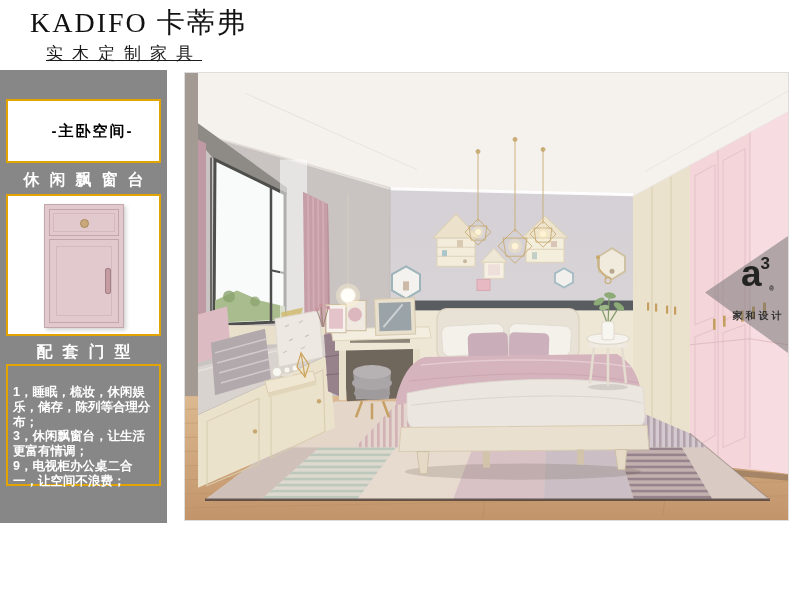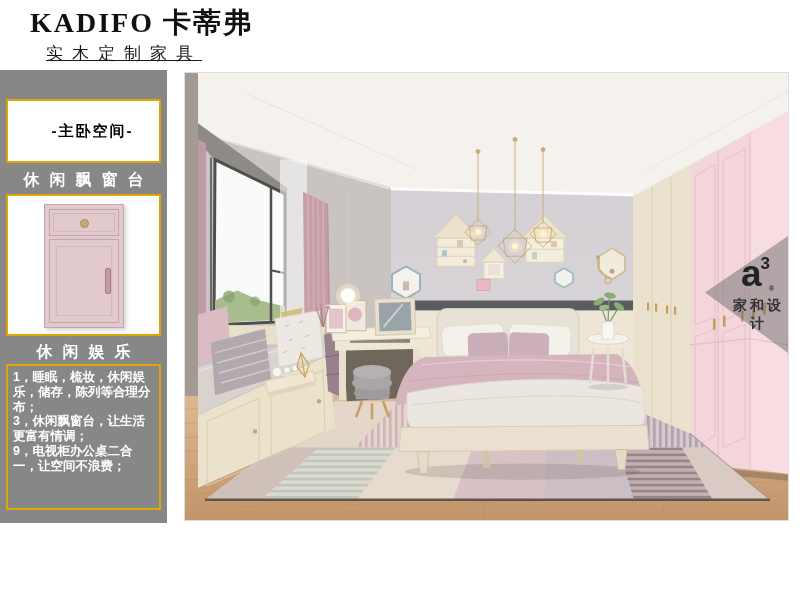--- a/index.html
+++ b/index.html
@@ -1,55 +1,55 @@
 <!DOCTYPE html>
 <html><head>
 <meta charset="utf-8">
 <style>
   html,body{margin:0;padding:0;background:#ffffff;}
   .page{position:relative;width:800px;height:600px;background:#ffffff;overflow:hidden;
         font-family:"Liberation Sans", sans-serif;}
   
   .brand{position:absolute;left:30px;top:4px;font-family:"Liberation Serif", serif;
-         font-weight:700;font-size:28px;letter-spacing:2px;color:#111;}
+         font-weight:400;font-size:28px;letter-spacing:2px;color:#111;}
   .subtitle{position:absolute;left:46px;top:42px;font-size:17px;letter-spacing:9px;
             color:#1c1c1c;font-weight:500;text-decoration:underline;}
   
   .sidebar{position:absolute;left:0;top:70px;width:167px;height:453px;background:#878787;}
   .sec-title{position:absolute;left:0;width:167px;text-align:center;color:#ffffff;
              font-weight:700;font-size:16px;letter-spacing:10px;padding-left:10px;
              box-sizing:border-box;}
   .t1{top:6px;margin-top:36px;} .t2{top:100px;} .t3{top:272px;}
   .gold-box{position:absolute;left:6px;width:155px;border:2px solid #E2A400;box-sizing:border-box;}
   .box-series{top:29px;height:64px;background:#ffffff;display:flex;align-items:center;
               justify-content:center;font-weight:700;font-size:15px;color:#000;
               letter-spacing:2px;padding-left:18px;}
   .box-door{top:124px;height:142px;background:#ffffff;}
-  .box-points{top:294px;height:146px;background:transparent;color:#ffffff;font-weight:700;
-              font-size:12.5px;line-height:14.8px;padding:4px 5px;text-align:left;}
+  .box-points{top:294px;height:122px;background:transparent;color:#ffffff;font-weight:700;
+              font-size:12.5px;line-height:14.8px;padding:19px 5px;text-align:left;}
   
   .door{position:absolute;left:50%;transform:translateX(-50%);top:8px;width:78px;height:122px;
         background:#e2c9cd;border:1px solid #c3a7ad;box-shadow:2px 2px 4px rgba(0,0,0,.18);}
   .door-drawer{position:absolute;top:4px;left:4px;right:4px;height:25px;border:1px solid #c3a7ad;}
   .door-drawer::after{content:"";position:absolute;inset:3px;border:1px solid #d4b9be;}
   .door-knob{position:absolute;left:50%;top:50%;width:7px;height:7px;margin:-3.5px 0 0 -3.5px;
              border-radius:50%;background:#c9a87a;border:1px solid #a9885c;z-index:2;}
   .door-panel{position:absolute;top:34px;left:4px;right:4px;bottom:4px;border:1px solid #c3a7ad;}
   .door-panel::after{content:"";position:absolute;inset:6px;border:1px solid #d4b9be;}
   .door-handle{position:absolute;right:7px;top:34%;width:4px;height:24px;border-radius:2px;
                background:#c39ba1;border:1px solid #a27f86;z-index:2;}
   
   .photo{position:absolute;left:184px;top:72px;width:605px;height:449px;background:#e9e6e3;
          border:1px solid #dfdddb;box-sizing:border-box;overflow:hidden;}
   .photo svg{position:absolute;inset:0;width:100%;height:100%;}
   .wm{position:absolute;left:540px;top:182px;width:64px;text-align:center;color:#232323;}
   .wm-logo{font-size:37px;font-weight:700;line-height:1;letter-spacing:-1px;}
   .wm-logo sup{font-size:17px;font-weight:700;position:relative;top:-4px;}
   .wm-reg{font-size:7px;vertical-align:bottom;}
-  .wm-name{font-size:14px;font-weight:700;letter-spacing:3px;margin-top:5px;color:#333;
+  .wm-name{font-size:10px;font-weight:700;letter-spacing:3px;margin-top:17px;color:#333;
            padding-left:3px;}
 </style>
 </head>
 <body>
 
 <div class="page">
 
   <div class="brand">KADIFO 卡蒂弗</div>
   <div class="subtitle">实木定制家具</div>
 
@@ -62,21 +62,21 @@
       <div class="door">
         <div class="door-drawer">
           <div class="door-knob"></div>
         </div>
         <div class="door-panel">
           <div class="door-handle"></div>
         </div>
       </div>
     </div>
 
-    <div class="sec-title t3">休闲娱乐</div>
+    <div class="sec-title t3">配套门型</div>
     <div class="gold-box box-points">
       <div>1，睡眠，梳妆，休闲娱乐，储存，陈列等合理分布；</div>
       <div>3，休闲飘窗台，让生活更富有情调；</div>
       <div>9，电视柜办公桌二合一，让空间不浪费；</div>
     </div>
   </div>
 
   <div class="photo">
     <svg viewBox="0 0 603 444" preserveAspectRatio="none">
       <defs>

